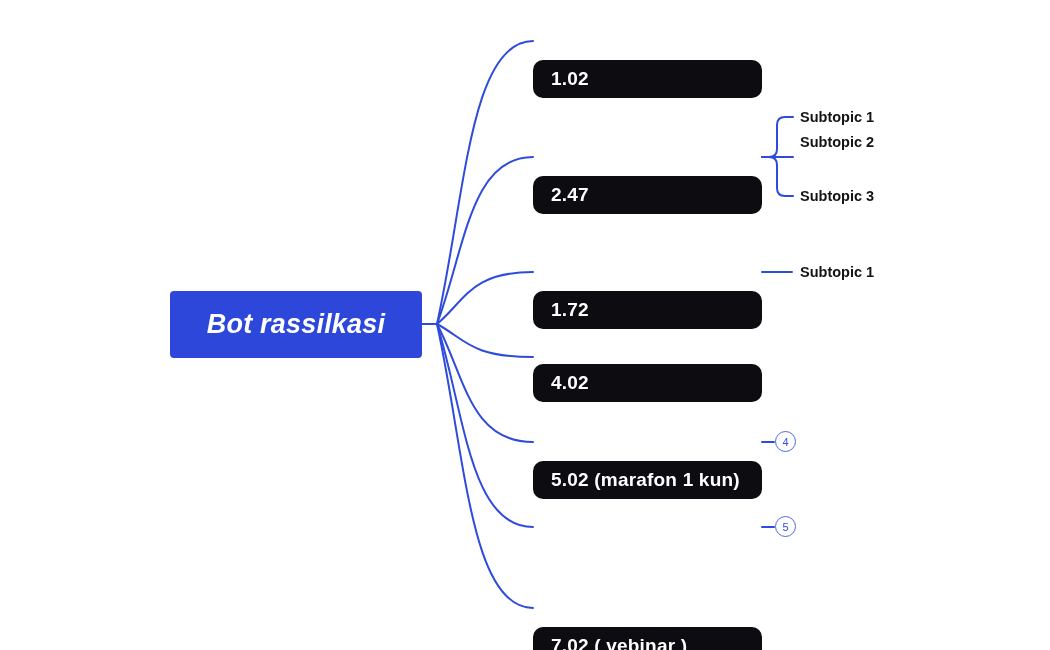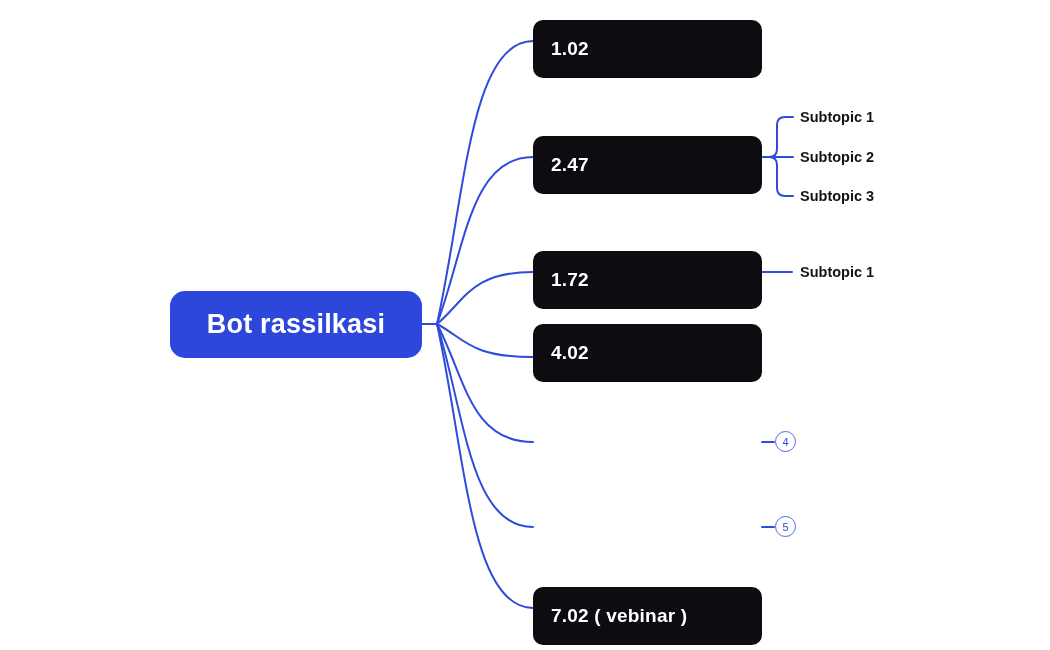--- a/index.html
+++ b/index.html
@@ -22,36 +22,38 @@
     width:1050px;height:650px;
     background:var(--background);
     overflow:hidden;
   }
   .wires{position:absolute;left:0;top:0;}
   .connector{stroke:var(--line);stroke-width:2;fill:none;stroke-linecap:round;}
   .root-node{
     position:absolute;left:170px;top:291px;
     width:252px;height:67px;
     background:var(--root-fill);
-    border-radius:15px;
+    border-radius:4px;
     display:flex;align-items:center;justify-content:center;
     cursor:pointer;
+    font-style:italic;
   }
   .root-node span{
     color:var(--root-text);
     font-size:27px;font-weight:700;letter-spacing:.2px;
   }
   .topic{
     position:absolute;left:533px;
-    width:229px;height:58px;
+    width:229px;height:38px;
     background:var(--topic-fill);
     border-radius:10px;
     display:flex;align-items:center;
     padding-left:18px;
     cursor:pointer;
+    margin-top:40px;
   }
   .topic span{
     color:var(--topic-text);
     font-size:19px;font-weight:700;letter-spacing:.2px;
     white-space:nowrap;
   }
   .subtopic{
     position:absolute;left:800px;height:20px;
     display:flex;align-items:center;
     color:var(--subtopic-text);
@@ -102,25 +104,28 @@
   </div>
   <div class="topic" style="top:136px">
     <span>2.47</span>
   </div>
   <div class="topic" style="top:251px">
     <span>1.72</span>
   </div>
   <div class="topic" style="top:324px">
     <span>4.02</span>
   </div>
+  <div class="topic" style="top:421px">
+    <span>5.02 (marafon 1 kun)</span>
+  </div>
   <div class="topic" style="top:587px">
     <span>7.02 ( vebinar )</span>
   </div>
 
   <div class="subtopic" style="top:107px">Subtopic 1</div>
-  <div class="subtopic" style="top:147px">Subtopic 2</div>
+  <div class="subtopic" style="top:132px">Subtopic 2</div>
   <div class="subtopic" style="top:186px">Subtopic 3</div>
   <div class="subtopic" style="top:262px">Subtopic 1</div>
 
   <div class="badge" style="top:431px">4</div>
   <div class="badge" style="top:516px">5</div>
 
 </div>
 
 </body></html>

